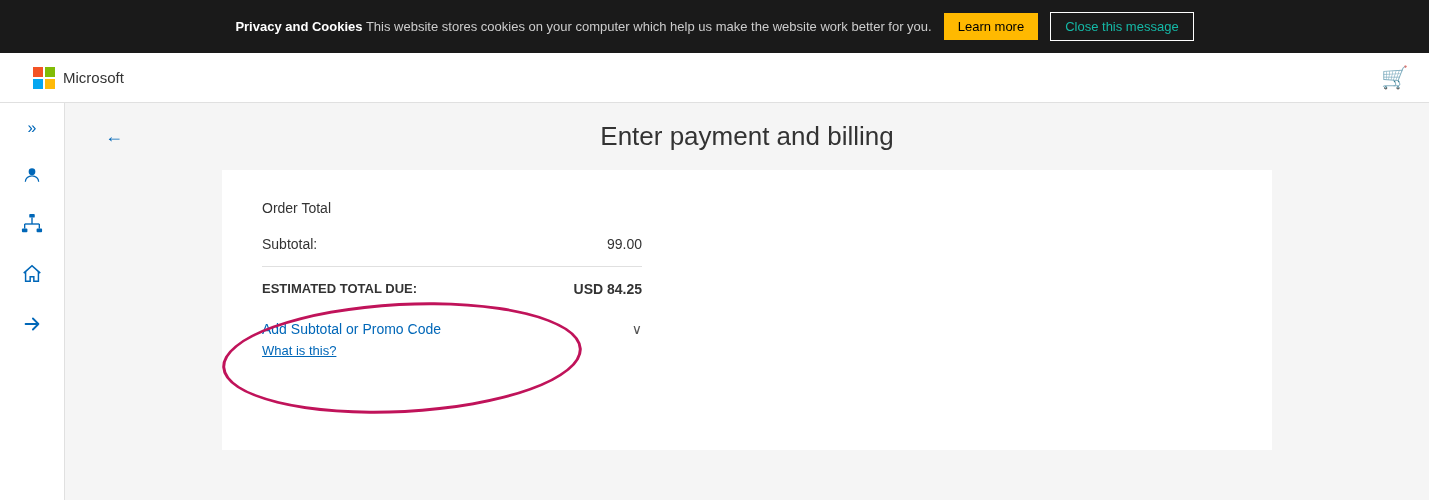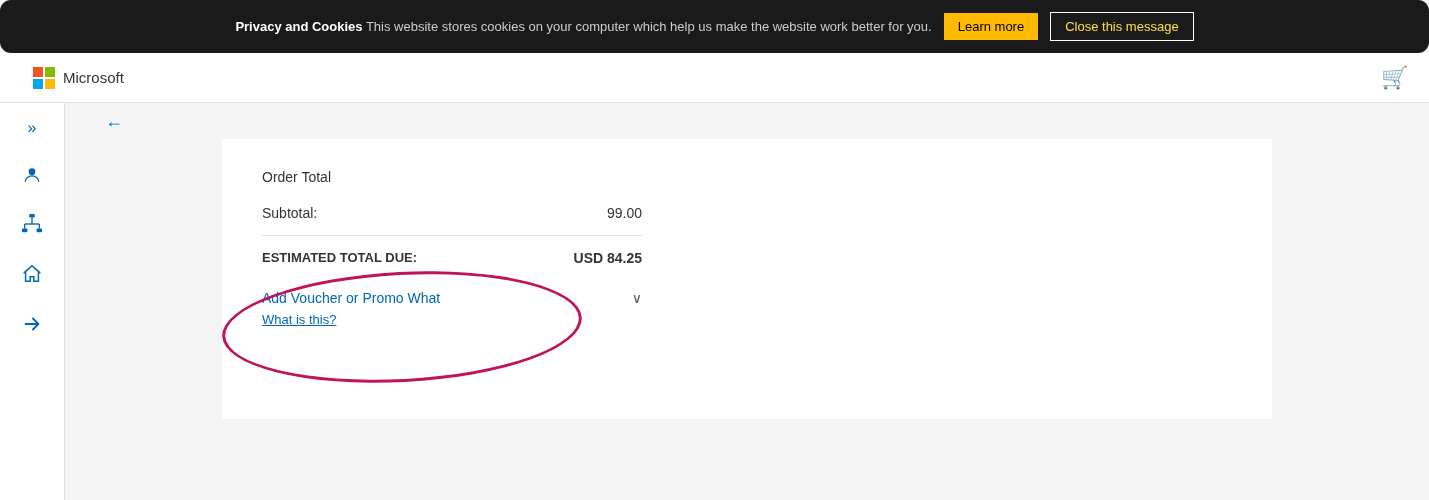--- a/index.html
+++ b/index.html
@@ -9,21 +9,20 @@
     .cookie-banner {
       background: #1a1a1a;
       color: #fff;
       display: flex;
       align-items: center;
       justify-content: center;
       padding: 0 20px;
       height: 53px;
       gap: 12px;
       position: relative;
-      border-radius: 11px;
     }
     .cookie-text {
       font-size: 13px;
       color: #ccc;
       flex: none;
     }
     .cookie-text strong {
       color: #fff;
       font-weight: 700;
     }
@@ -32,21 +31,21 @@
       color: #000;
       border: none;
       padding: 6px 14px;
       font-size: 13px;
       font-weight: 400;
       cursor: pointer;
       white-space: nowrap;
     }
     .btn-close-message {
       background: transparent;
-      color: #fde047;
+      color: #14b8a6;
       border: 1px solid #fff;
       padding: 6px 14px;
       font-size: 13px;
       font-weight: 400;
       cursor: pointer;
       white-space: nowrap;
     }
 
     
     .header {
@@ -305,20 +304,21 @@
       <svg width="22" height="22" viewBox="0 0 24 24" fill="none" xmlns="http://www.w3.org/2000/svg">
         <path d="M5 12h14M13 6l6 6-6 6" stroke="#0067b8" stroke-width="2" stroke-linecap="round" stroke-linejoin="round"></path>
       </svg>
     </span>
   </div>
 
   <div class="content">
 
     <div class="page-title-bar">
       <span class="back-arrow">←</span>
+      <h1 class="page-title">Enter payment and billing</h1>
     </div>
 
     <div class="card">
 
       <div class="order-total-title">Order Total</div>
 
       <div class="order-row">
         <span>Subtotal:</span>
         <span>99.00</span>
       </div>
@@ -329,21 +329,21 @@
       <div class="order-row total-row">
         <span class="label">ESTIMATED TOTAL DUE:</span>
         <span class="value">USD 84.25</span>
       </div>
 
       <div class="voucher-section">
         
         <div class="circle-annotation"></div>
 
         <div class="voucher-row">
-          <span class="voucher-label">Add Voucher or Promo What</span>
+          <span class="voucher-label">Add Subtotal or Promo Code</span>
           <span class="chevron-down">∨</span>
         </div>
         <a class="what-is-this">What is this?</a>
       </div>
 
     </div>
   </div>
 
 </div>
 

